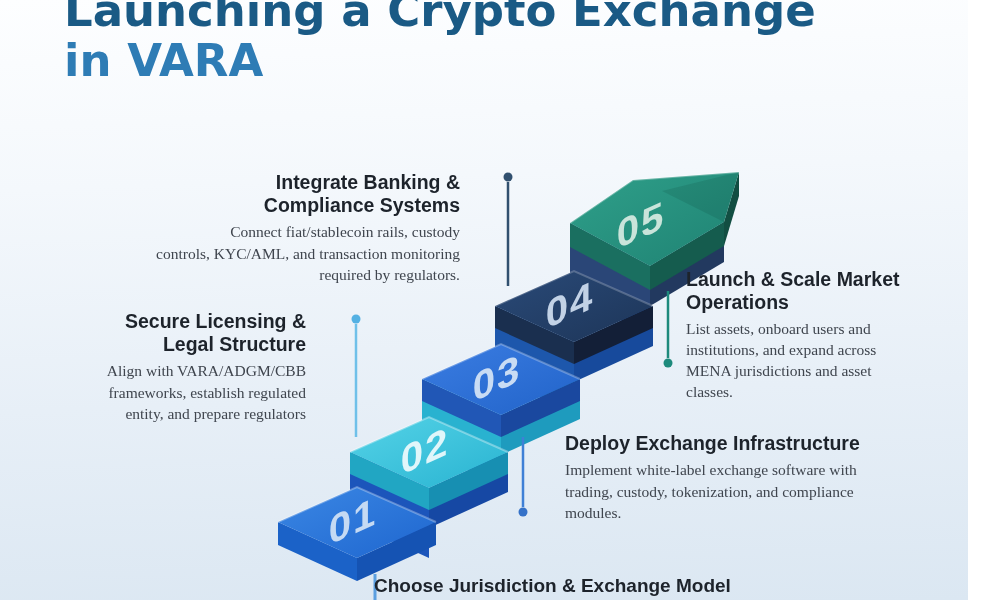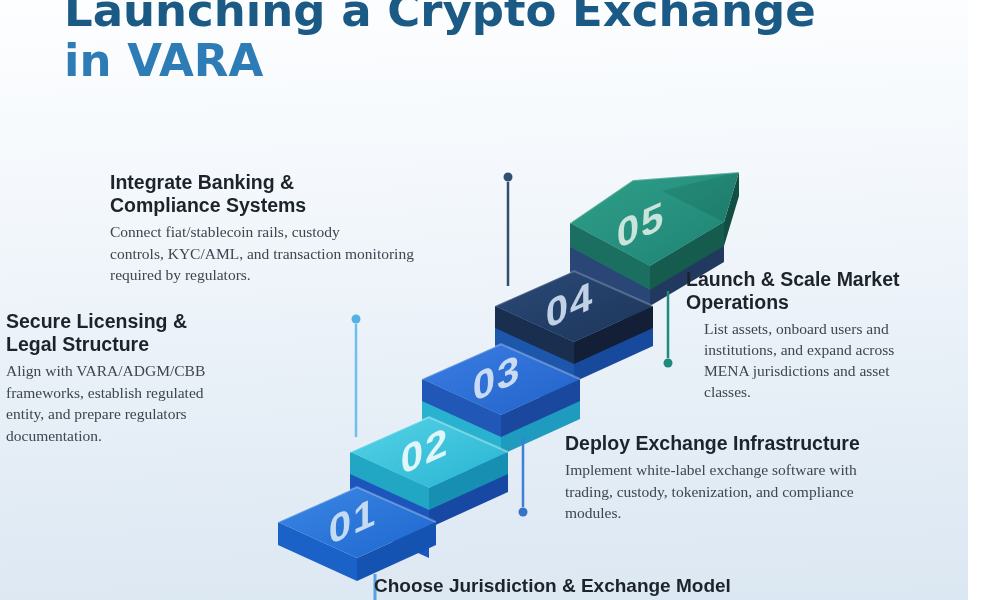--- a/index.html
+++ b/index.html
@@ -21,25 +21,25 @@
   .stairs-svg{position:absolute;left:0;top:0;}
   .block{position:absolute;}
   .block h3{
     margin:0 0 4px 0;
     font-size:19.5px;line-height:23px;
     font-weight:bold;color:#1d232b;
   }
   .block .body{
     font-size:15.5px;line-height:21.5px;color:#3f454e;font-family:Liberation Serif, serif;
   }
-  .align-right{text-align:left;}
+  .align-right{text-align:right;}
   #block-step4{right:508px;top:171px;width:350px;}
   #block-step3{right:662px;top:310px;width:300px;}
   #block-step5{left:686px;top:268px;width:270px;}
-  #block-step5 .body{line-height:21px;margin-left:18px;}
+  #block-step5 .body{line-height:21px;}
   #block-step2{left:542px;top:432px;width:430px;margin-left:23px;}
   #block-step1{left:374px;top:574px;width:500px;}
   #block-step1 h3{font-size:19px;}
   .num-text{
     font-family:"Liberation Sans",sans-serif;
     font-weight:bold;font-size:44px;letter-spacing:2px;
   }
 </style>
 </head>
 <body>
@@ -156,21 +156,20 @@
 
   <div class="block align-right" id="block-step3">
     <h3>
       <div>Secure Licensing &amp;</div>
       <div>Legal Structure</div>
     </h3>
     <div class="body">
       <div>Align with VARA/ADGM/CBB</div>
       <div>frameworks, establish regulated</div>
       <div>entity, and prepare regulators</div>
-      <div>documentation.</div>
     </div>
   </div>
 
   <div class="block" id="block-step5">
     <h3>
       <div>Launch &amp; Scale Market</div>
       <div>Operations</div>
     </h3>
     <div class="body">
       <div>List assets, onboard users and</div>

